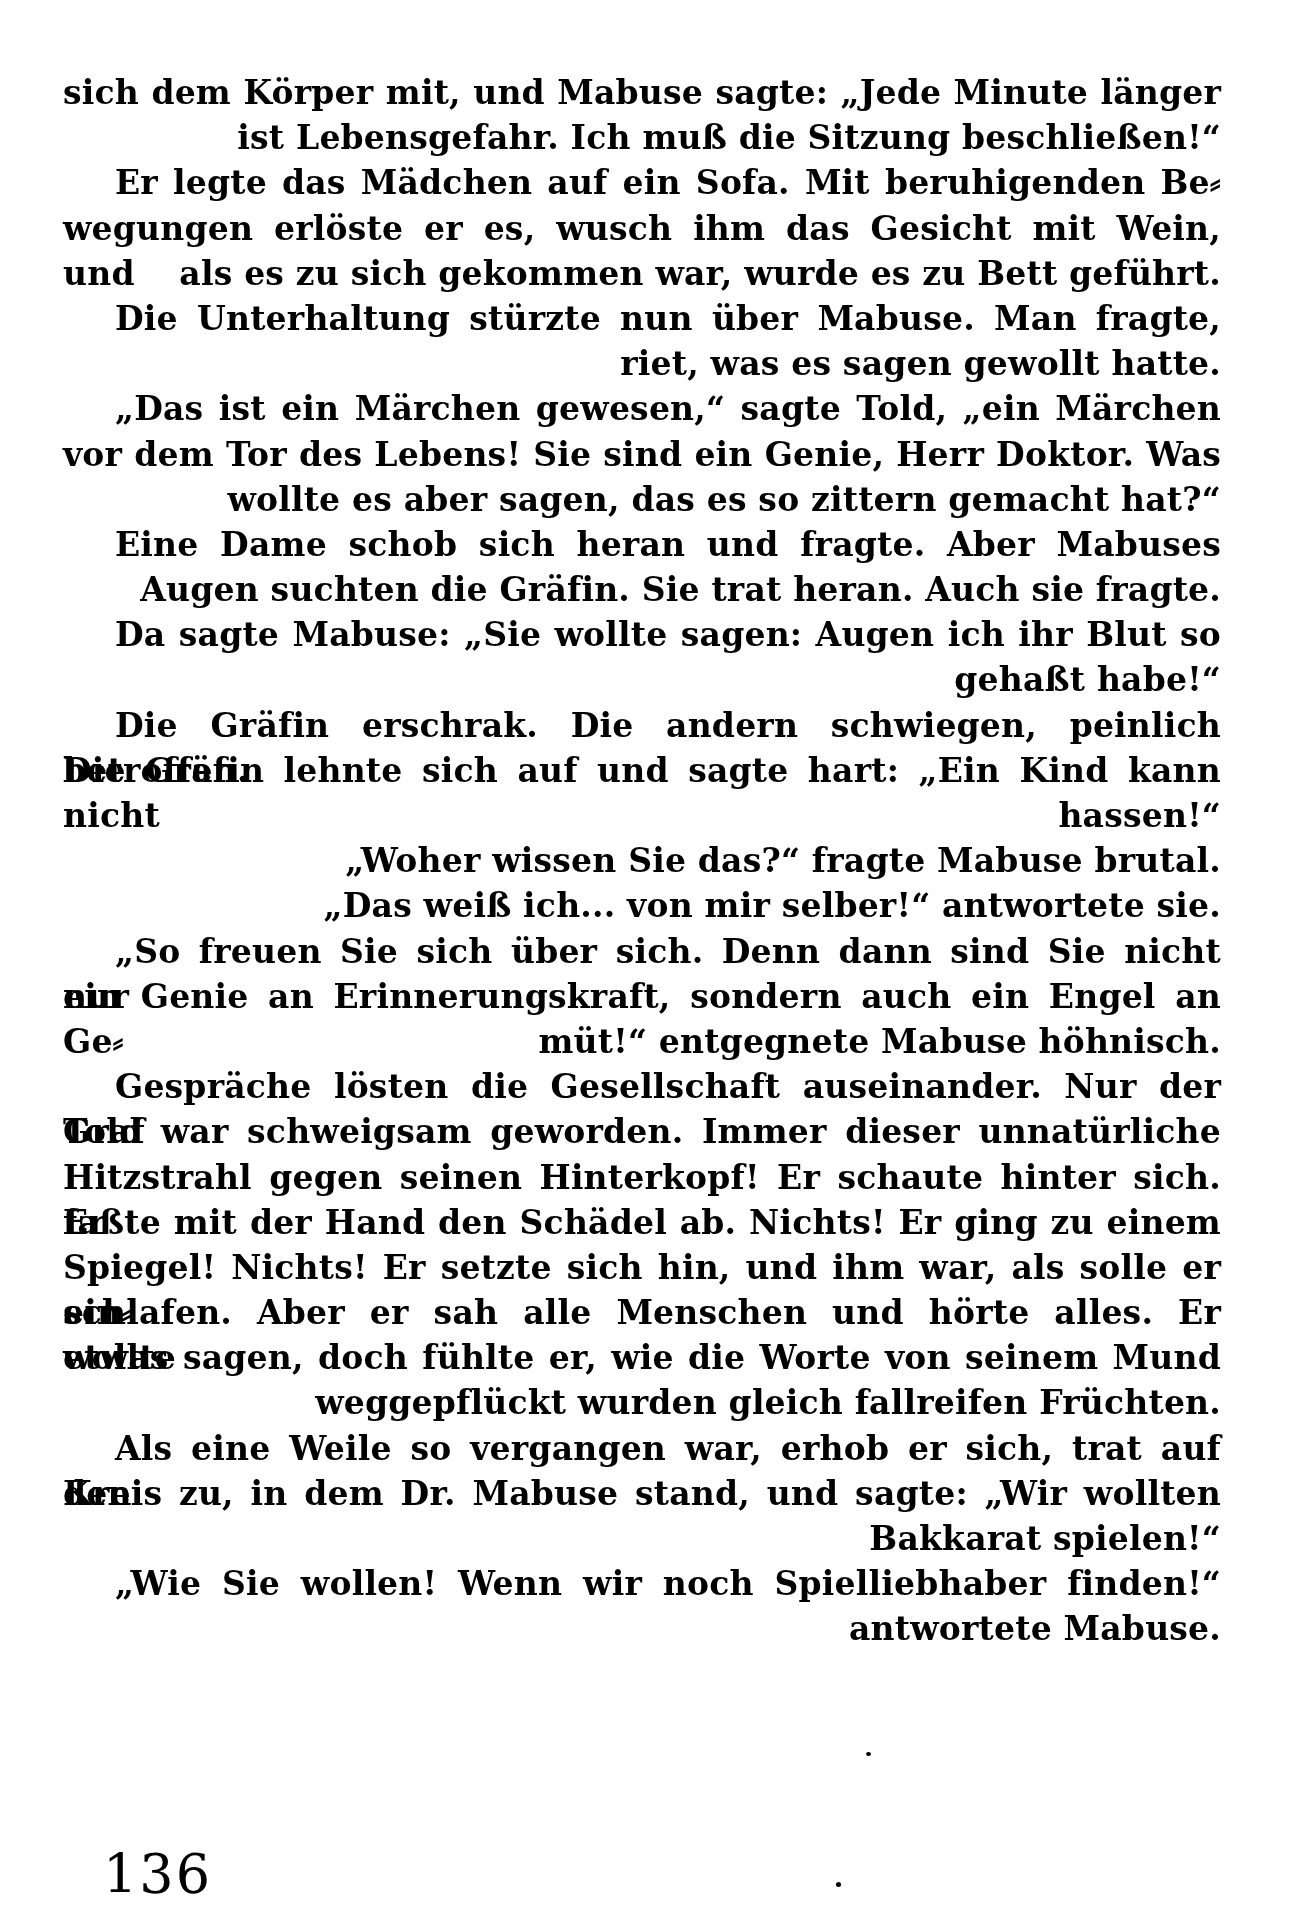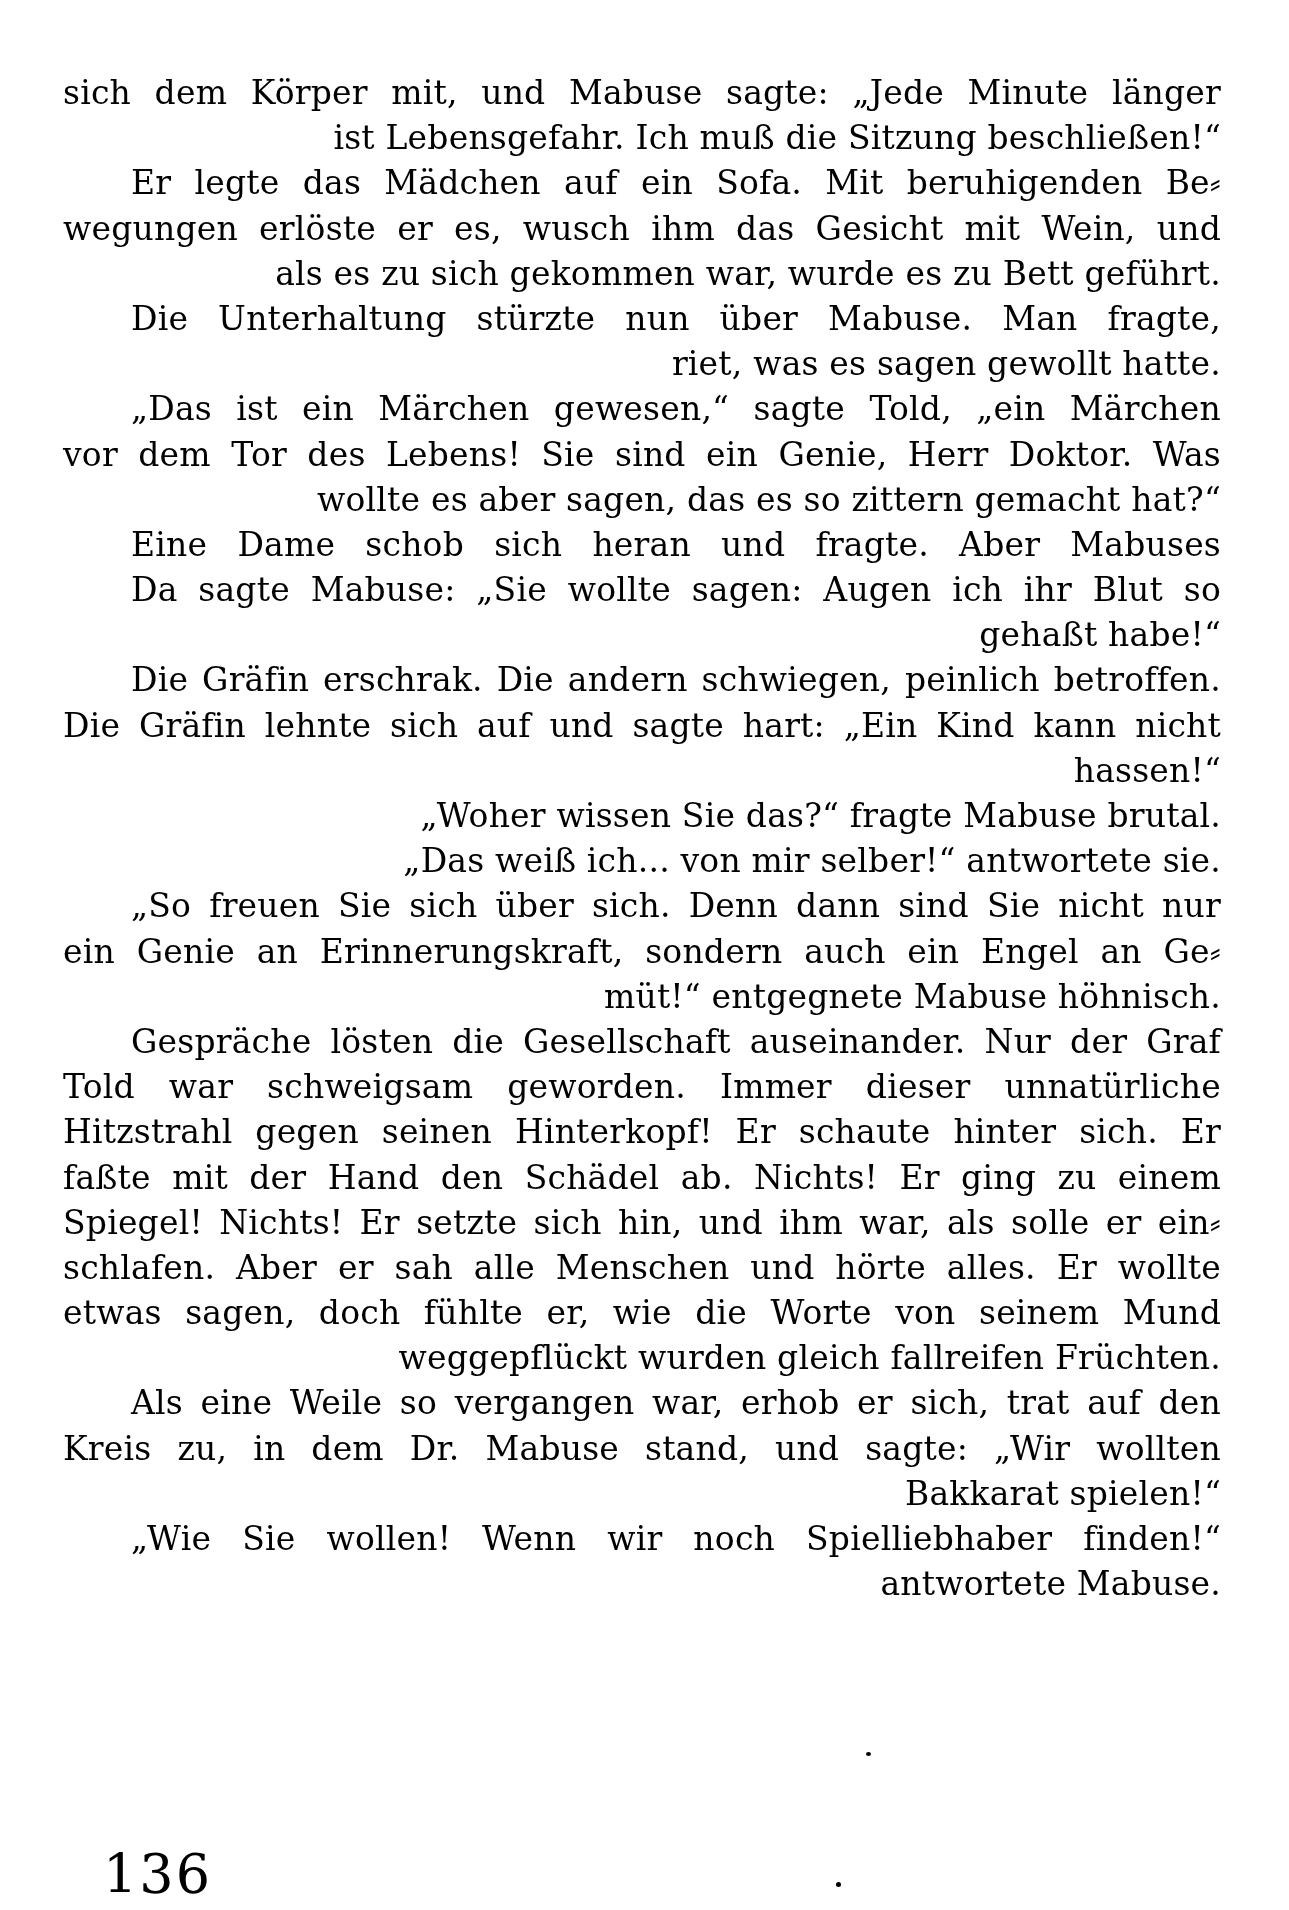--- a/index.html
+++ b/index.html
@@ -18,38 +18,37 @@
     position: absolute;
     inset: 0;
     background: #ffffff;
   }
   .text-block {
     position: absolute;
     left: 63px;
     top: 70px;
     width: 1158px;
     color: #000000;
-    font-weight: 400;
+    font-weight: 700;
     font-size: 33px;
     line-height: 45.2px;
     letter-spacing: 0.2px;
   }
   .line {
     height: 45.2px;
     white-space: normal;
     text-align: right;
   }
   .line.justify {
     text-align: justify;
     text-align-last: justify;
     text-justify: inter-word;
   }
   .line.indent {
     text-indent: 52px;
-    margin-left: 16px;
   }
   .page-number {
     position: absolute;
     left: 103px;
     top: 1812px;
     color: #000000;
     font-weight: 400;
     font-size: 54px;
     line-height: 54px;
     letter-spacing: 2px;
@@ -73,20 +72,21 @@
       <div class="line">ist Lebensgefahr. Ich muß die Sitzung beschließen!“</div>
       <div class="line indent justify">Er legte das Mädchen auf ein Sofa. Mit beruhigenden Be⸗</div>
       <div class="line justify">wegungen erlöste er es, wusch ihm das Gesicht mit Wein, und</div>
       <div class="line">als es zu sich gekommen war, wurde es zu Bett geführt.</div>
       <div class="line indent justify">Die Unterhaltung stürzte nun über Mabuse. Man fragte,</div>
       <div class="line">riet, was es sagen gewollt hatte.</div>
       <div class="line indent justify">„Das ist ein Märchen gewesen,“ sagte Told, „ein Märchen</div>
       <div class="line justify">vor dem Tor des Lebens! Sie sind ein Genie, Herr Doktor. Was</div>
       <div class="line">wollte es aber sagen, das es so zittern gemacht hat?“</div>
       <div class="line indent justify">Eine Dame schob sich heran und fragte. Aber Mabuses</div>
+      <div class="line">Augen suchten die Gräfin. Sie trat heran. Auch sie fragte.</div>
       <div class="line indent justify">Da sagte Mabuse: „Sie wollte sagen: Augen ich ihr Blut so</div>
       <div class="line">gehaßt habe!“</div>
       <div class="line indent justify">Die Gräfin erschrak. Die andern schwiegen, peinlich betroffen.</div>
       <div class="line justify">Die Gräfin lehnte sich auf und sagte hart: „Ein Kind kann nicht</div>
       <div class="line">hassen!“</div>
       <div class="line indent">„Woher wissen Sie das?“ fragte Mabuse brutal.</div>
       <div class="line indent">„Das weiß ich... von mir selber!“ antwortete sie.</div>
       <div class="line indent justify">„So freuen Sie sich über sich. Denn dann sind Sie nicht nur</div>
       <div class="line justify">ein Genie an Erinnerungskraft, sondern auch ein Engel an Ge⸗</div>
       <div class="line">müt!“ entgegnete Mabuse höhnisch.</div>

